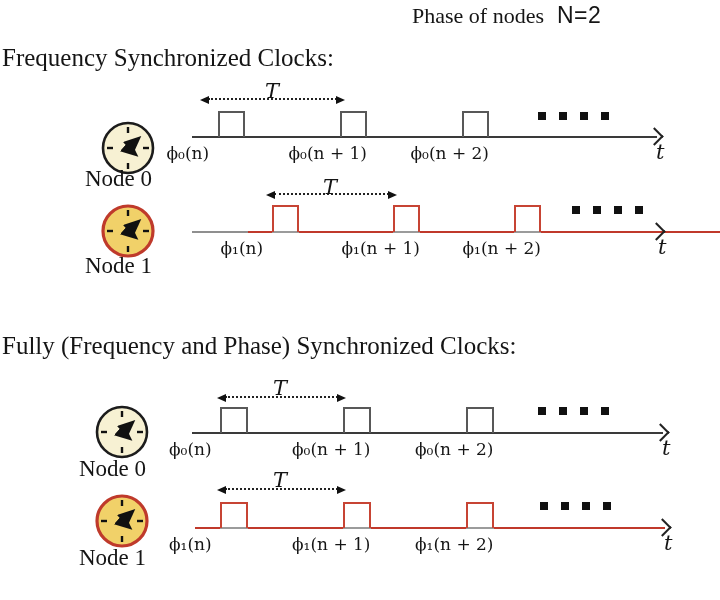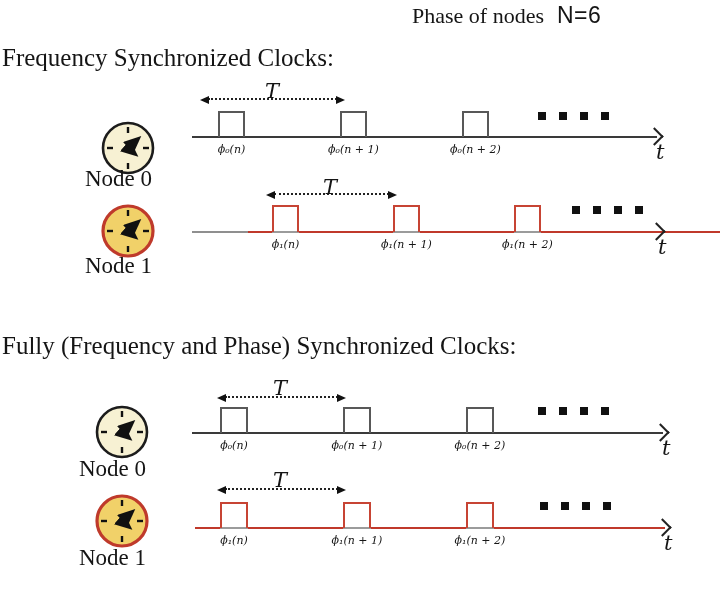--- a/index.html
+++ b/index.html
@@ -13,39 +13,39 @@
   #heading-1 { left:2px; top:44px; }
   #heading-2 { left:2px; top:332px; }
   .nodelabel { position:absolute; font-size:23px; text-align:left; width:96px; }
   .clockbox { position:absolute; width:58px; height:58px; display:block; }
   .tl { position:absolute; inset:0; }
   .line { position:absolute; height:2px; }
   .chev { position:absolute; width:11px; height:11px;
           border-top:2.4px solid #222; border-right:2.4px solid #222; transform:rotate(45deg); }
   .pulse { position:absolute; box-sizing:border-box; border-style:solid; border-width:2px 2px 0 2px; background:transparent; }
   .baseseg { position:absolute; height:2px; background:#9b9b9b; }
-  .plabel { position:absolute; width:130px; text-align:center;
-            font-family:"DejaVu Serif", serif; font-style:italic; font-size:11px; white-space:nowrap; }
+  .plabel { position:absolute; width:130px; 
+            font-family:"DejaVu Serif", serif; font-size:17px; white-space:nowrap; }
   .ta { position:absolute; height:10px; }
   .ta-line { position:absolute; left:8px; right:8px; top:3px; border-top:2px dotted #222; }
   .ta-head { position:absolute; width:0; height:0; top:1px; border-top:4px solid transparent; border-bottom:4px solid transparent; }
   .ta-head.l { left:0; border-right:9px solid #111; }
   .ta-head.r { right:0; border-left:9px solid #111; }
   .tlabel { position:absolute; width:50px; text-align:center;
             font-family:"DejaVu Serif", serif; font-style:italic; font-size:21px; }
   .dot { position:absolute; width:8px; height:8px; background:#111; }
   .axis { position:absolute; font-family:"DejaVu Serif", serif; font-style:italic; font-size:21px; }
 </style>
 </head>
 <body>
 
 <div class="canvas" style="--ink: #151515;">
 
   <div class="title">
-    <span>Phase of nodes</span><span class="nval">N=6</span>
+    <span>Phase of nodes</span><span class="nval">N=2</span>
   </div>
 
   <h2 class="heading" id="heading-1">Frequency Synchronized Clocks:</h2>
   <h2 class="heading" id="heading-2">Fully (Frequency and Phase) Synchronized Clocks:</h2>
 
   <span class="clockbox" style="left:99px; top:119px;"><svg width="58" height="58" viewBox="0 0 58 58" xmlns="http://www.w3.org/2000/svg">
         <defs>
           <marker id="ah0" markerWidth="9" markerHeight="9" refX="6" refY="3.5" orient="auto">
             <path d="M0,0 L8,3.5 L0,7 Z" fill="#111"></path>
           </marker>

